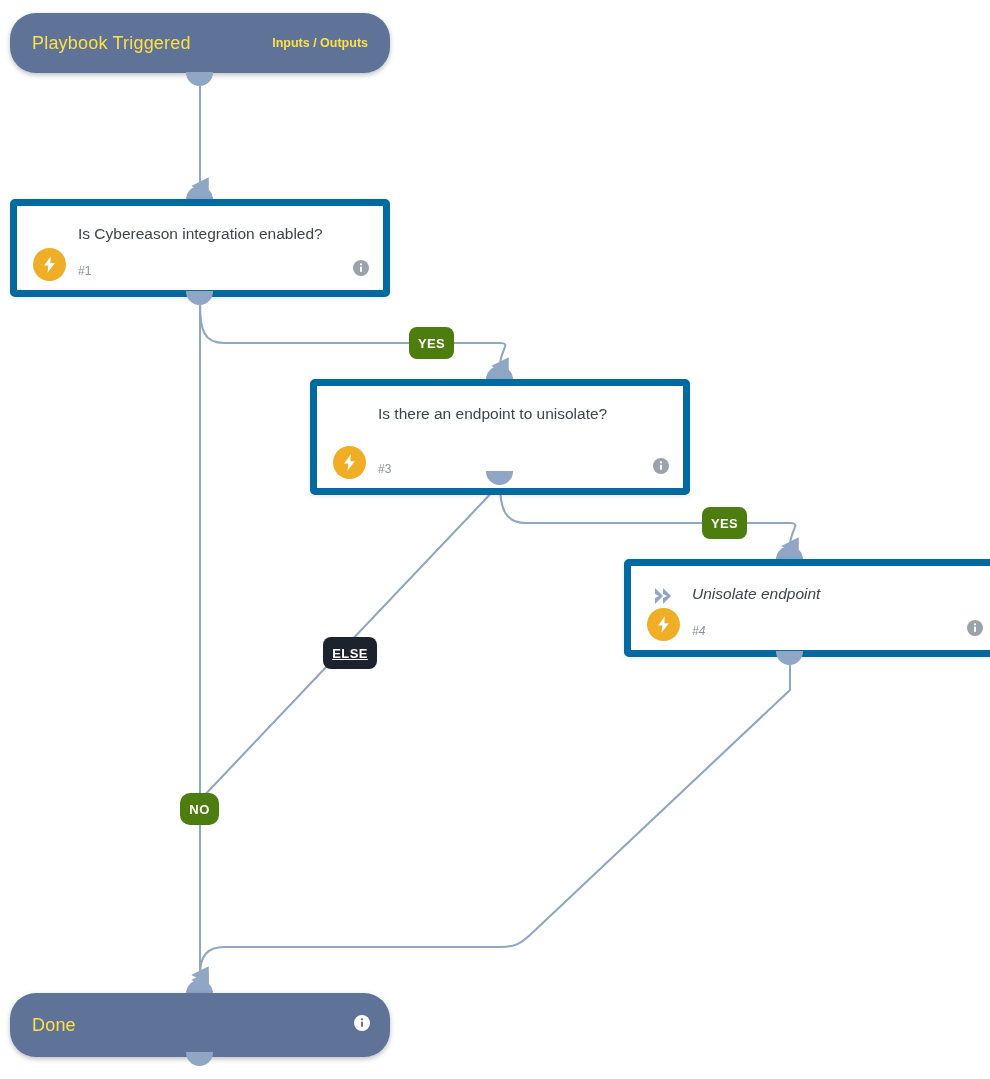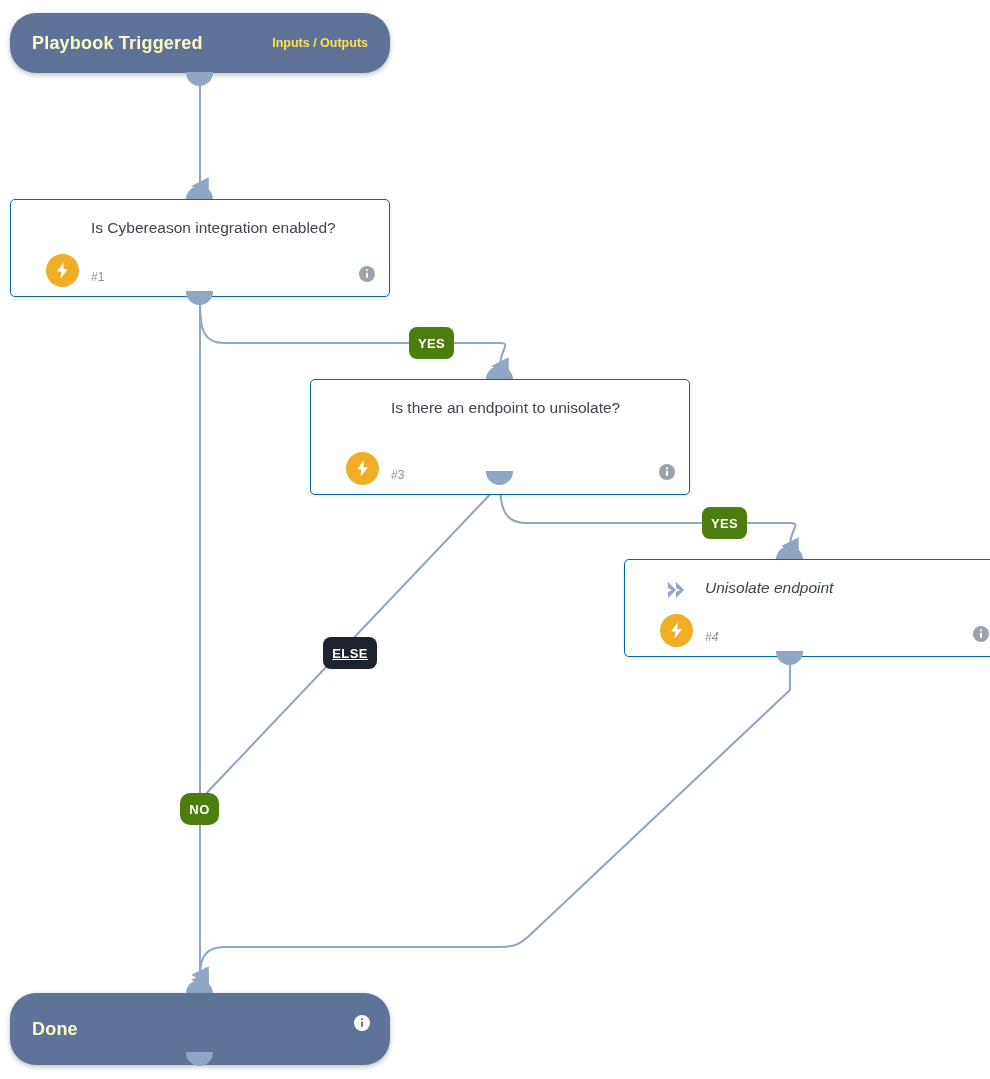--- a/index.html
+++ b/index.html
@@ -39,40 +39,39 @@
     background: #5e7397;
     border-radius: 26px;
     box-shadow: 0 2px 5px rgba(60,70,90,0.35);
     display: flex;
     align-items: center;
     padding: 0 22px;
     color: #ffffff;
   }
   .pill .pill-title {
     font-size: 18px;
-    font-weight: 700;
+    font-weight: 400;
     letter-spacing: 0.2px;
-    color: #fef9c3;
+    color: #fde047;
     white-space: nowrap;
   }
   .pill .pill-sub {
     margin-left: auto;
     font-size: 12.5px;
     font-weight: 600;
     color: #fde047;
     white-space: nowrap;
   }
 
   
   .card {
     background: #ffffff;
-    border: 1px solid #0369a1;
+    border: 7px solid #0369a1;
     border-radius: 5px;
     box-shadow: 0 1px 4px rgba(60,70,90,0.13);
-    padding-left: 19px;
   }
   .card-inner {
     position: relative;
     width: 100%;
     height: 100%;
     box-sizing: border-box;
   }
   .card-title {
     position: absolute;
     left: 61px;
@@ -265,21 +264,21 @@
           <circle cx="8" cy="8" r="8" fill="#9aa2ab"></circle>
           <circle cx="8" cy="4.3" r="1.15" fill="#ffffff"></circle>
           <rect x="7" y="6.4" width="2" height="5.6" rx="1" fill="#ffffff"></rect>
         </svg>
       </span>
     </div>
   </div>
   <div class="port port-out" style="left:776px; top:651px;"></div>
 
   <div class="port port-in" style="left:186px; top:980px;"></div>
-  <div class="node pill" style="left:10px; top:993px; width:380px; height:72px;">
+  <div class="node pill" style="left:10px; top:993px; width:380px; height:64px;">
     <span class="pill-title">Done</span>
     <span class="info-icon" style="right:20px; top:22px;">
       <svg width="16" height="16" viewBox="0 0 16 16" aria-hidden="true">
         <circle cx="8" cy="8" r="8" fill="#ffffff"></circle>
         <circle cx="8" cy="4.3" r="1.15" fill="#5e7397"></circle>
         <rect x="7" y="6.4" width="2" height="5.6" rx="1" fill="#5e7397"></rect>
       </svg>
     </span>
   </div>
   <div class="port port-out" style="left:186px; top:1052px;"></div>

